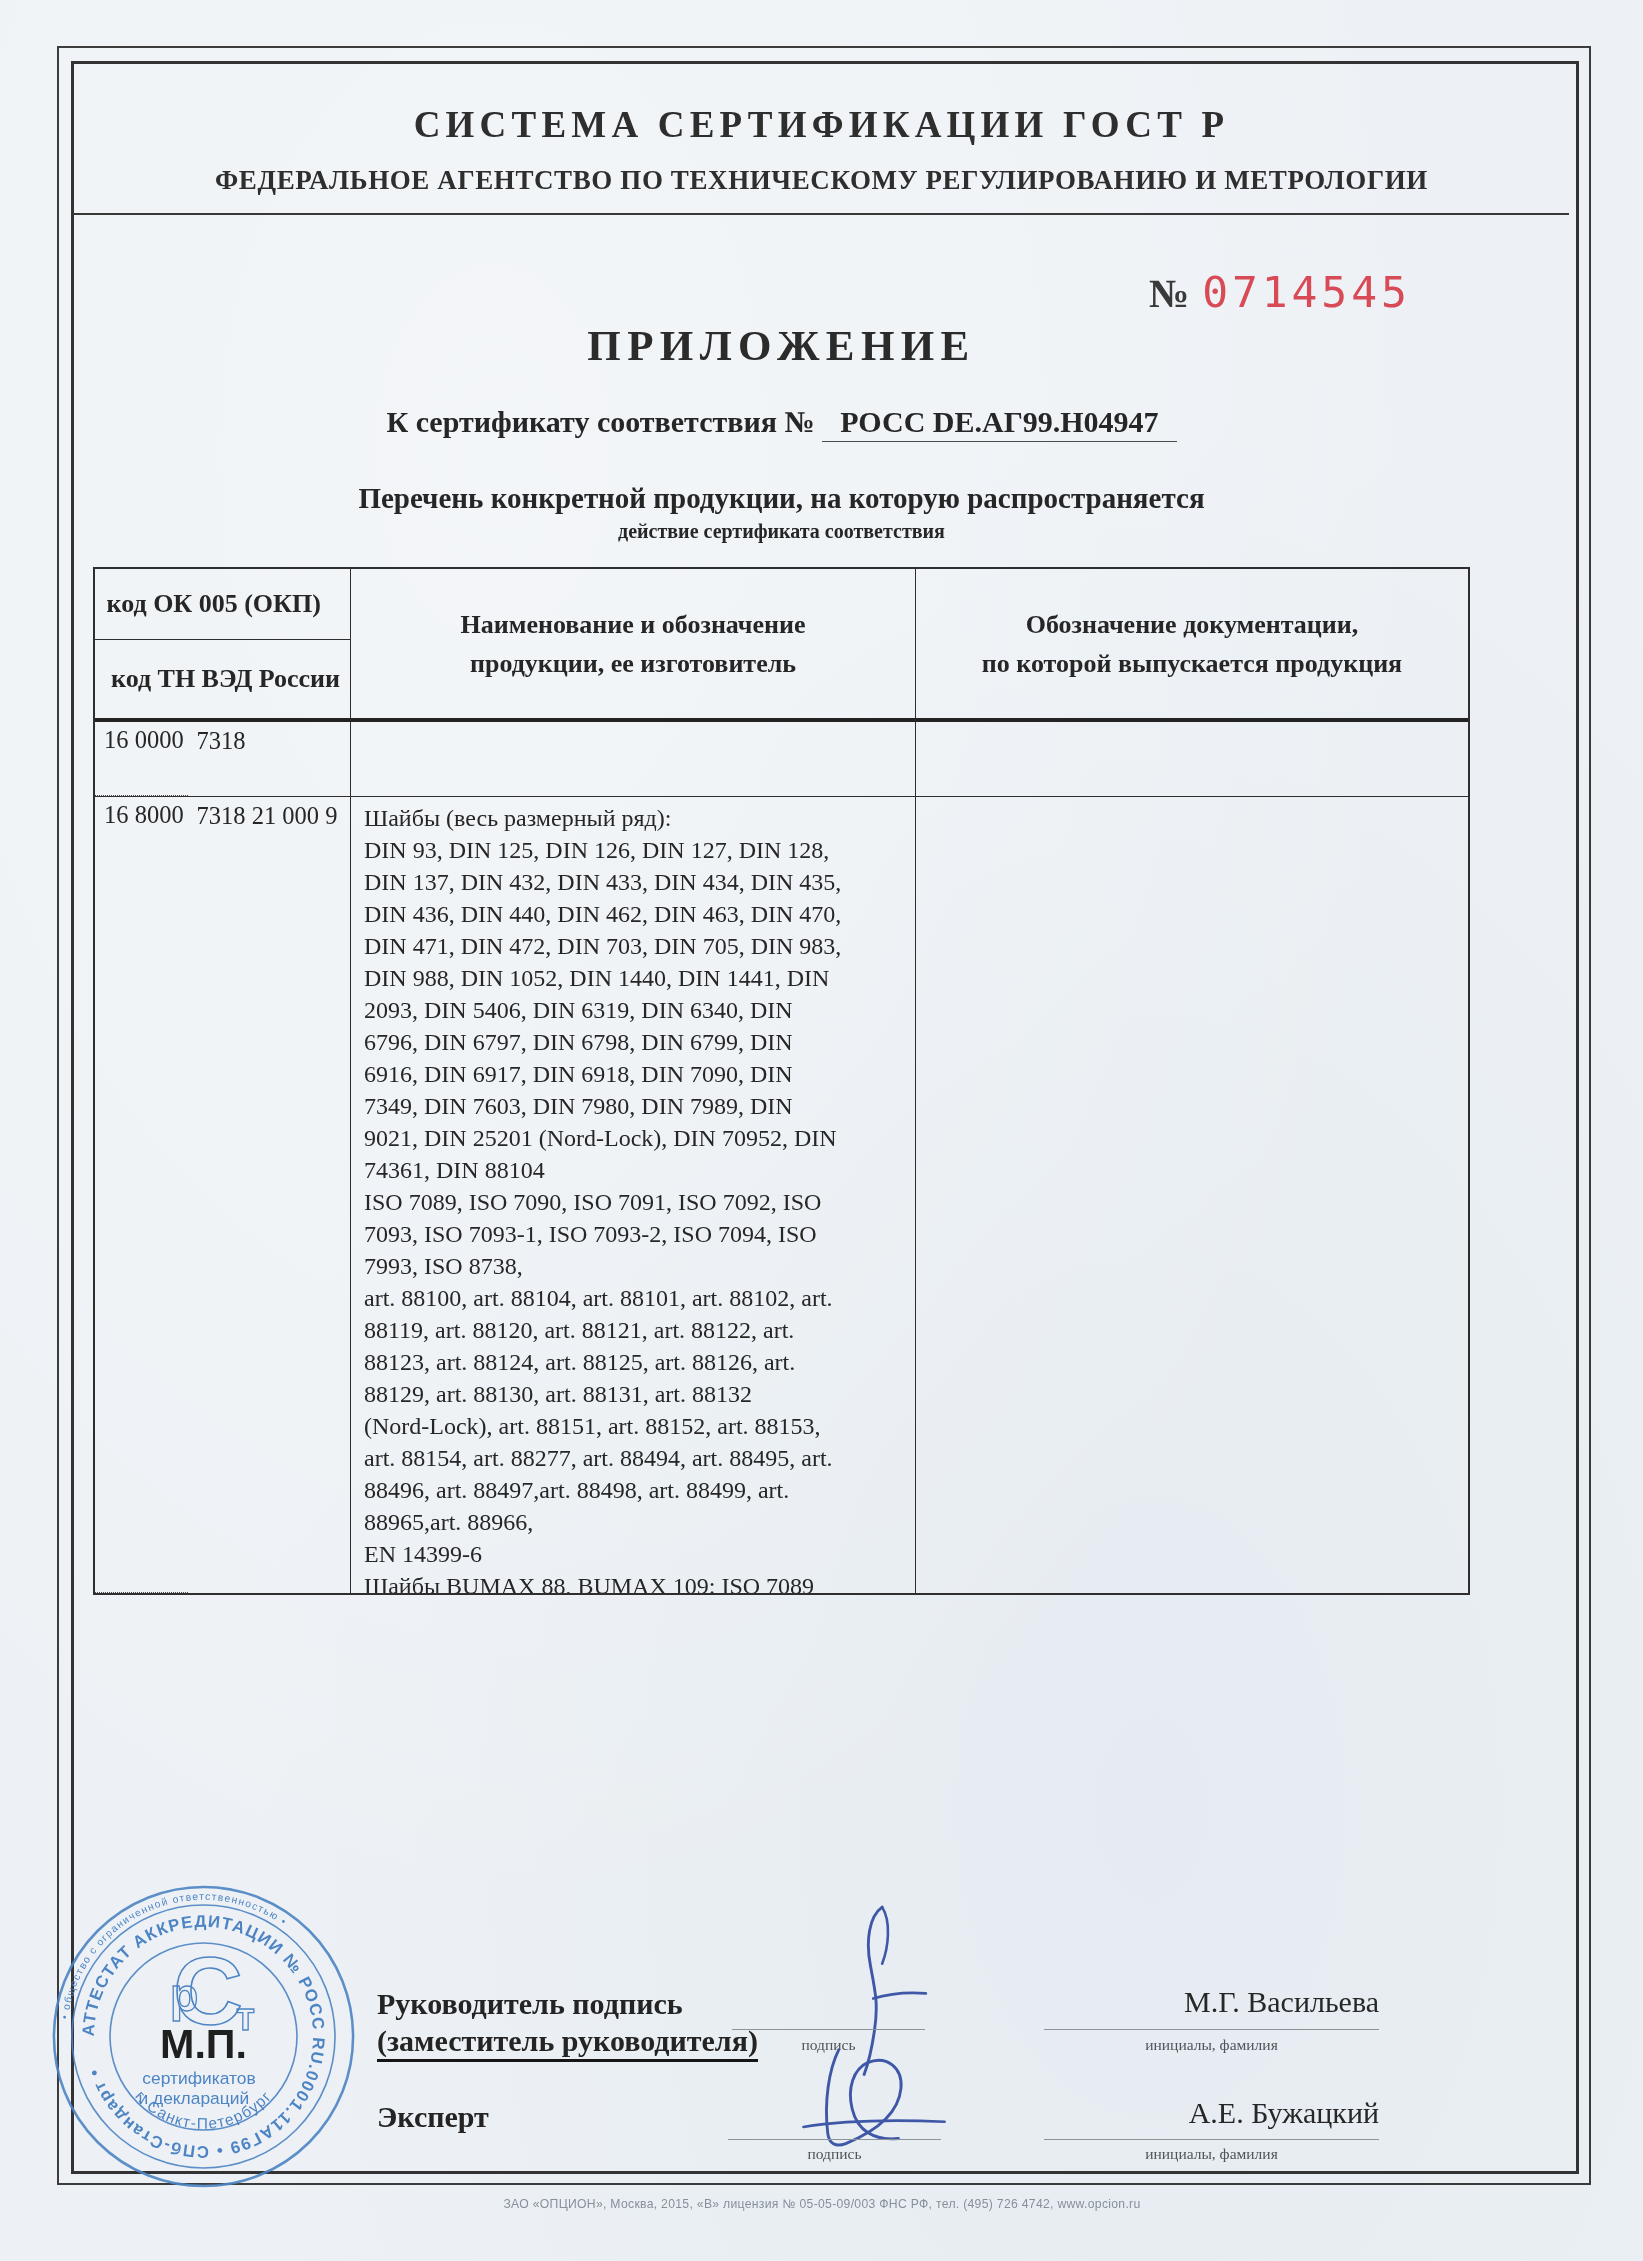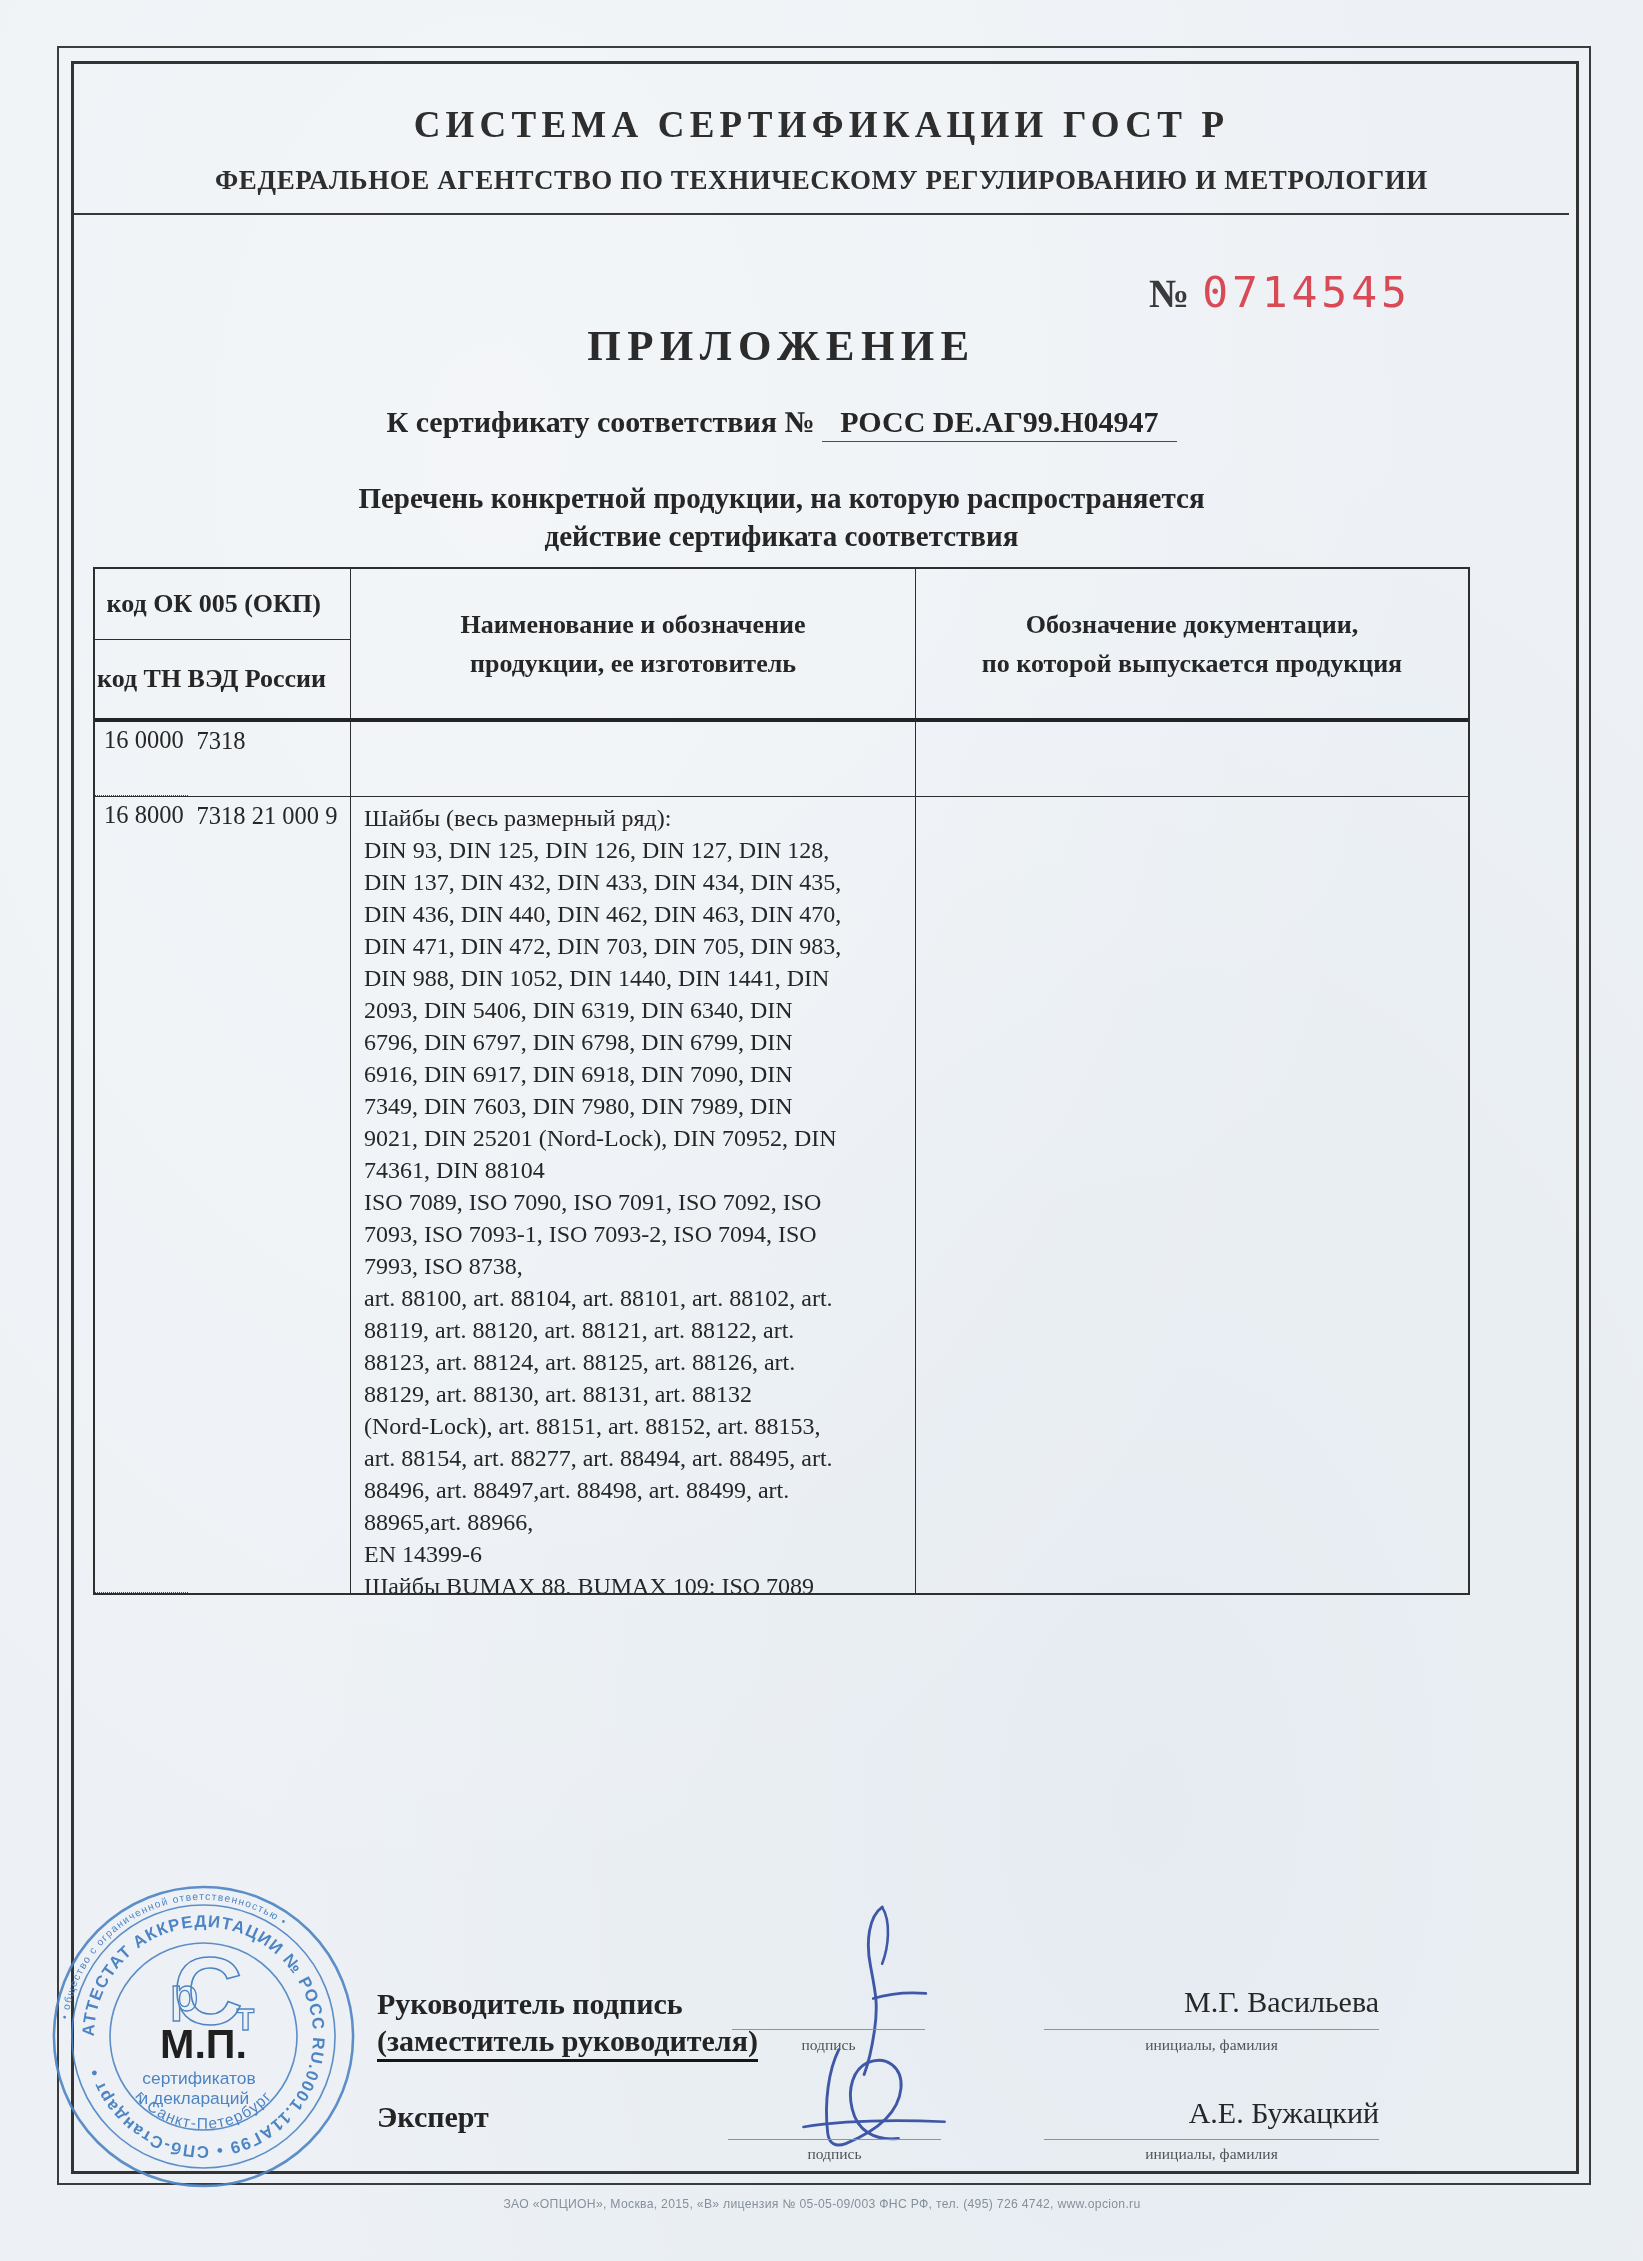--- a/index.html
+++ b/index.html
@@ -28,36 +28,36 @@
   .h2{top:165px;font-size:27px;font-weight:700;letter-spacing:0.6px;color:#2e2e2e;}
 
   .cert-number{position:absolute;left:1149px;top:267px;display:flex;align-items:baseline;gap:13px;}
   .cert-number .nsign{font-size:40px;font-weight:700;color:#3a3a3a;}
   .cert-number .digits{font-family:"DejaVu Sans Mono", monospace;font-size:43px;letter-spacing:3.9px;color:#d84a55;font-weight:400;}
 
   .title{top:321px;font-size:43px;font-weight:700;letter-spacing:6.4px;color:#2b2b2b;width:1377px;}
   .subtitle{top:405px;font-size:30px;font-weight:700;width:1377px;}
   .subtitle .cert-val{border-bottom:1.9px solid #4c4c4c;padding:0 18px 2.6px 18px;}
   .desc1{top:482px;font-size:29px;font-weight:700;width:1377px;}
-  .desc2{top:520px;font-size:29px;font-weight:700;width:1377px;}
+  .desc2{top:520px;font-size:20px;font-weight:700;width:1377px;}
 
   .ptable{
     position:absolute;left:93px;top:567px;width:1377px;height:1028px;
     border:2.6px solid #2e2e2e;box-sizing:border-box;
     display:grid;
     grid-template-columns:256px 565px 1fr;
     grid-template-rows:153px 75px 1fr;
   }
   .cell{box-sizing:border-box;border-right:1.9px solid #2e2e2e;border-bottom:1.9px solid #2e2e2e;overflow:hidden;}
   .cell.last-col{border-right:none;}
   .cell.hdr{border-bottom:4.5px solid #232323;}
   .cell.last-row{border-bottom:none;}
   .hdr-codes{display:flex;flex-direction:column;font-weight:700;font-size:26px;}
   .hdr-codes .top{flex:0 0 47%;display:flex;align-items:center;padding-left:11.6px;border-bottom:1.9px solid #2e2e2e;}
-  .hdr-codes .bot{flex:1;display:flex;align-items:center;padding-left:2px;}
+  .hdr-codes .bot{flex:1;display:flex;align-items:center;padding-left:16px;}
   .hdr-center{display:flex;align-items:center;justify-content:center;text-align:center;
     font-weight:700;font-size:26px;line-height:1.5;white-space:pre-line;}
   .code-cell{display:flex;flex-direction:row;font-size:24.5px;}
   .code-cell .ctop{border-bottom:1.9px dotted #4a4a4a;padding:3.9px 3.9px 5.2px 9px;}
   .code-cell .cbot{padding:5.2px 3.9px 3.9px 9px;}
   .list-cell{padding:5.2px 11.6px 3.9px 13px;font-size:24px;line-height:32px;white-space:pre-line;}
 
   .sig-label{position:absolute;left:377px;font-size:30px;font-weight:700;color:#242424;}
   .sig-label.u{border-bottom:3.9px solid #161616;padding-bottom:1.3px;}
   .sig-line{position:absolute;border-top:1.9px solid #8d959b;}

